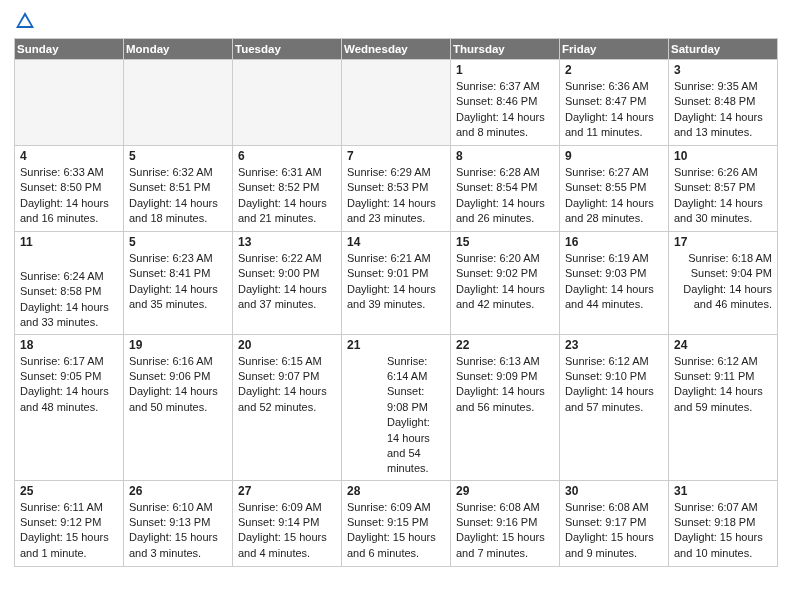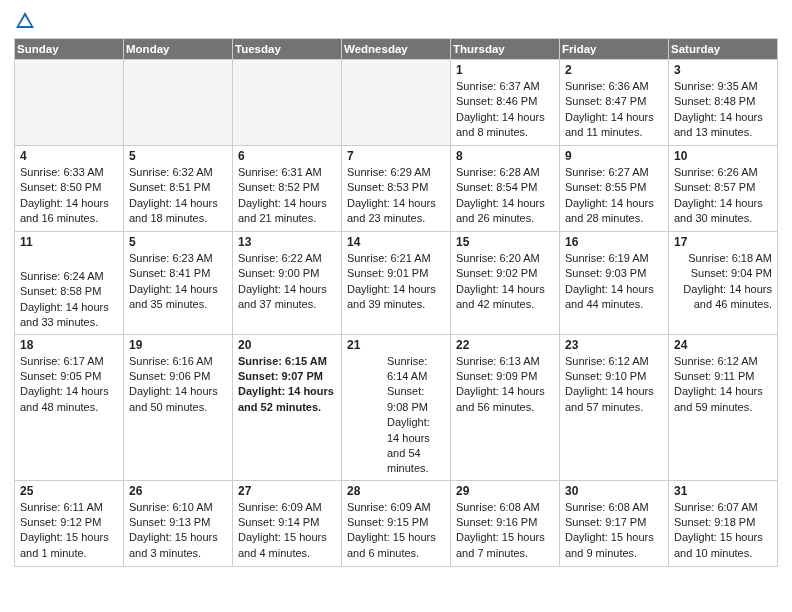--- a/index.html
+++ b/index.html
@@ -272,21 +272,21 @@
           </td>
           <td>
             <span class="day-num">19</span>
             <div class="day-info" style="white-space: pre-line;">Sunrise: 6:16 AM
 Sunset: 9:06 PM
 Daylight: 14 hours
 and 50 minutes.</div>
           </td>
           <td>
             <span class="day-num">20</span>
-            <div class="day-info" style="white-space: pre-line; font-weight: bold;">Sunrise: 6:15 AM
+            <div class="day-info" style="white-space: pre-line;">Sunrise: 6:15 AM
 Sunset: 9:07 PM
 Daylight: 14 hours
 and 52 minutes.</div>
           </td>
           <td>
             <span class="day-num">21</span>
             <div class="day-info" style="white-space: pre-line; margin-left: 40px;">Sunrise: 6:14 AM
 Sunset: 9:08 PM
 Daylight: 14 hours
 and 54 minutes.</div>

